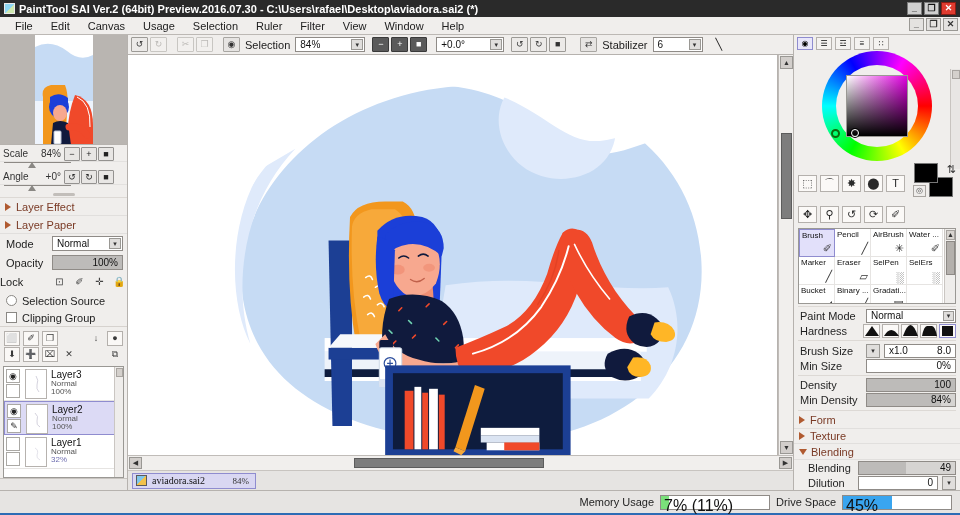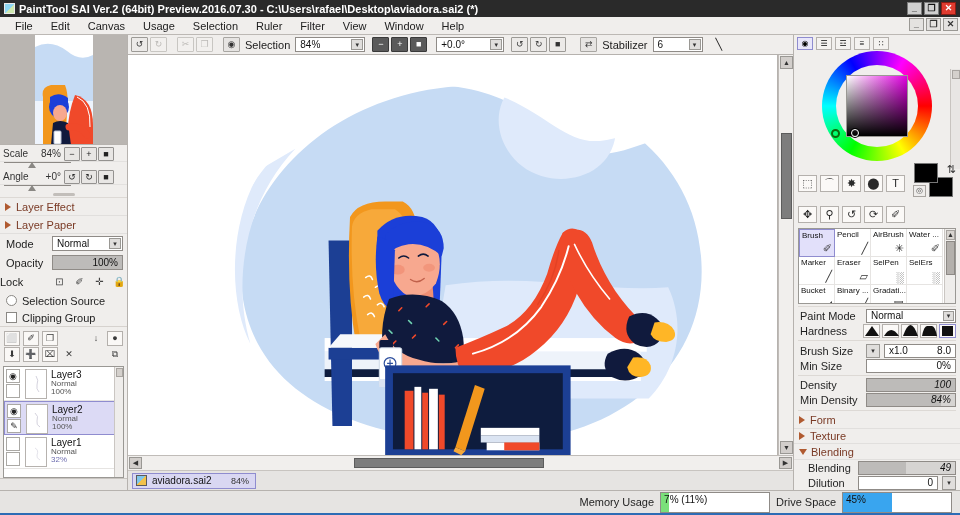--- a/index.html
+++ b/index.html
@@ -169,21 +169,21 @@
     position: relative; }
   .vscroll .arrow { position: absolute; left: 1px; width: 13px; height: 13px; background: #d2cecb;
     border: 1px solid #9a9894; font-size: 7px; text-align: center; line-height: 11px; color: #333; }
   .vscroll .thumb { position: absolute; left: 2px; width: 11px; background: #7d7d7d; border: 1px solid #5c5c5c; }
   .hscroll-row { height: 15px; flex: 0 0 15px; background: #f1efed; border-top: 1px solid #c0bcb8;
     position: relative; }
   .hscroll-row .arrow { position: absolute; top: 1px; width: 13px; height: 12px; background: #d2cecb;
     border: 1px solid #9a9894; font-size: 7px; text-align: center; line-height: 10px; color: #333; }
   .hscroll-row .thumb { position: absolute; top: 2px; height: 10px; background: #7d7d7d; border: 1px solid #5c5c5c; }
   .tabstrip { height: 20px; flex: 0 0 20px; background: #e6e4e2; border-top: 1px solid #c8c4c0;
-    display: flex; align-items: center; padding: 0 4px; }
+    display: flex; align-items: center; padding: 0 4px; font-family: Liberation Serif, serif; }
   .doctab {
     height: 16px; background: #d9d7f2; border: 1px solid #8f8ccf; display: flex; align-items: center;
     padding: 0 6px 0 3px; gap: 5px; min-width: 124px; font-size: 10px; color: #111;
   }
   .doctab .ico { width: 11px; height: 11px;
     background: linear-gradient(135deg,#7fc6ea 0%,#7fc6ea 45%,#f2c14a 45%,#f2c14a 100%);
     border: 1px solid #5a5a5a; }
   .doctab .zm { margin-left: auto; font-size: 9px; color: #333; }
 
   
@@ -239,40 +239,40 @@
 
   .bs-row { height: 17px; display: flex; align-items: center; padding: 0 4px 0 6px; gap: 4px; }
   .bs-lbl { width: 62px; font-size: 11px; color: #1f1f1f; }
   .bs-lbl.ind { padding-left: 8px; width: 54px; }
   .bs-field {
     flex: 1 1 auto; height: 14px; background: #fff; border: 1px solid #8f8b87;
     position: relative; font-size: 10px; color: #111;
   }
   .bs-field .r { position: absolute; right: 4px; top: 0px; }
   .bs-field .l { position: absolute; left: 4px; top: 0px; }
-  .bs-field.gray { background: #d6d4d2; font-style: italic; }
+  .bs-field.gray { background: #d6d4d2; }
   .bs-field .fill { position: absolute; left: 0; top: 0; bottom: 0; background: #bdbbb9; }
   .bs-drop { position: absolute; right: 1px; top: 1px; width: 11px; height: 10px; background: #e0dedc;
     border: 1px solid #9a9894; font-size: 7px; line-height: 8px; text-align: center; color: #333; }
   .hardness { display: flex; gap: 2px; margin-left: auto; }
   .hd { width: 17px; height: 14px; border: 1px solid #b4b0ac; background: #fbf9f7; position: relative; }
   .hd.sel { border: 1px solid #8f8ccf; }
   .hd i { position: absolute; left: 2px; bottom: 1px; right: 2px; }
   .sizebtn { width: 14px; height: 14px; background: #e0dedc; border: 1px solid #9a9894;
     font-size: 7px; line-height: 12px; text-align: center; color: #333; }
   .divider { height: 1px; background: #ddd9d5; margin: 2px 4px; }
 
   
   .statusbar {
     height: 23px; flex: 0 0 23px; background: #e6e4e2; border-top: 1px solid #b6b2ae;
     display: flex; align-items: center; justify-content: flex-end; padding-right: 8px; gap: 6px;
   }
   .sb-lbl { font-size: 11px; color: #1f1f1f; }
-  .sb-meter { width: 110px; height: 21px; background: #fff; border: 1px solid #8f8b87; position: relative;
-    font-size: 10px; color: #111; }
+  .sb-meter { width: 110px; height: 15px; background: #fff; border: 1px solid #8f8b87; position: relative;
+    font-size: 16px; color: #111; }
   .sb-meter .bar { position: absolute; left: 0; top: 0; bottom: 0; }
   .sb-meter .txt { position: absolute; left: 3px; top: 1px; }
   .bottom-accent { height: 2px; background: #2d6cb5; }
 </style>
 </head>
 <body>
 
 <div id="app">
 
   <div class="titlebar">

